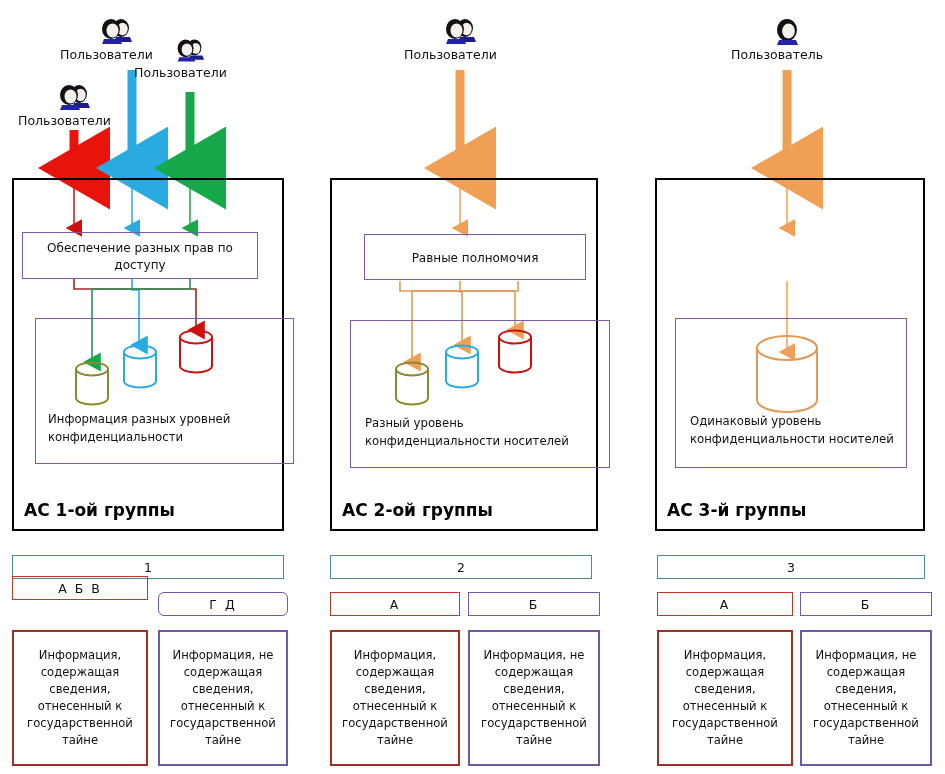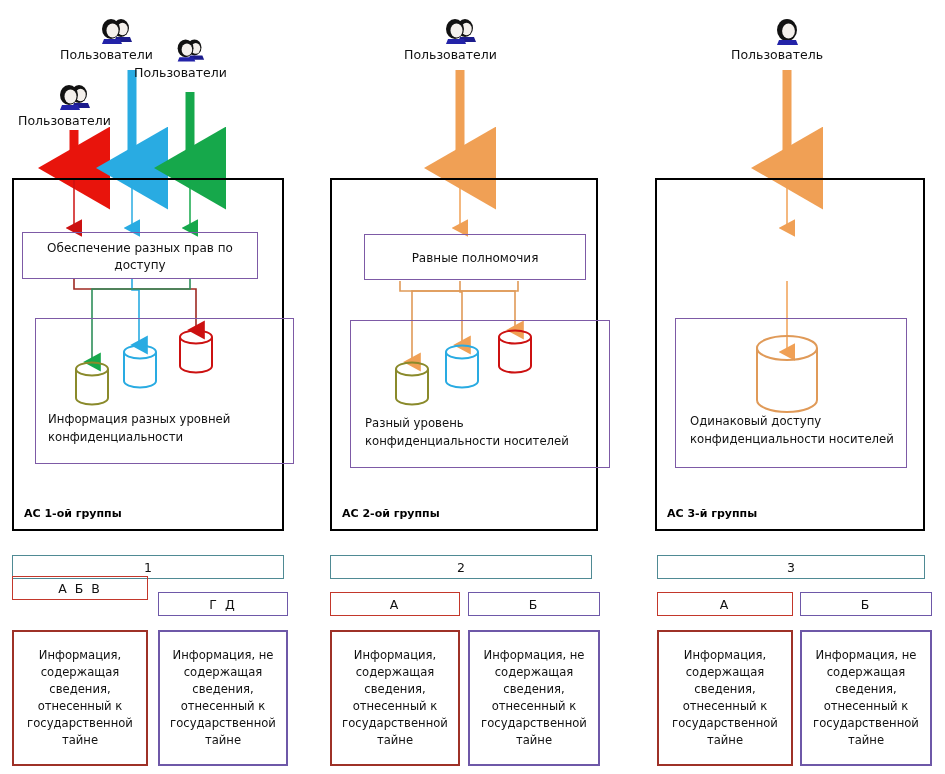--- a/index.html
+++ b/index.html
@@ -19,21 +19,21 @@
   }
   .people-icon{display:block;margin:0 auto 3px auto;}
 
   
   .panel{
     position:absolute;border:2px solid #000000;background:transparent;
     box-sizing:border-box;
   }
   .panel-label{
     position:absolute;left:10px;bottom:9px;
-    font-size:11px;font-weight:bold;white-space:nowrap;color:#000;
+    font-size:17px;font-weight:bold;white-space:nowrap;color:#000;
   }
 
   
   .pbox{
     position:absolute;border:1.5px solid #7d5aa6;box-sizing:border-box;
     background:transparent;
   }
   .pbox-title{
     position:absolute;left:0;right:0;text-align:center;
     font-size:12px;line-height:1.45;color:#111;
@@ -265,26 +265,26 @@
     <div class="pbox-title" style="top:15px;padding:0 10px;">Равные полномочия</div>
   </div>
   <div class="pbox" style="left:350px;top:320px;width:260px;height:148px;">
     <div class="store-cap c2" style="top:94px;">Разный уровень конфиденциальности носителей</div>
   </div>
 
   <div class="panel" style="left:655px;top:178px;width:270px;height:353px;">
     <div class="panel-label">АС 3-й группы</div>
   </div>
   <div class="pbox" style="left:675px;top:318px;width:232px;height:150px;">
-    <div class="store-cap c3" style="top:94px;">Одинаковый доступу конфиденциальности носителей</div>
+    <div class="store-cap c3" style="top:94px;">Одинаковый уровень конфиденциальности носителей</div>
   </div>
 
   <div class="numbox" style="left:12px;top:555px;width:272px;height:24px;">1</div>
   <div class="letterbox red" style="left:12px;top:576px;width:136px;height:24px;">А Б В</div>
-  <div class="letterbox purple" style="left:158px;top:592px;width:130px;height:24px;">Г Д</div>
+  <div class="letterbox purple" style="left:158px;top:592px;width:130px;height:24px;border-radius:6px;">Г Д</div>
   <div class="descbox red" style="left:12px;top:630px;width:136px;height:136px;">Информация, содержащая сведения, отнесенный к государственной тайне</div>
   <div class="descbox purple" style="left:158px;top:630px;width:130px;height:136px;">Информация, не содержащая сведения, отнесенный к государственной тайне</div>
 
   <div class="numbox" style="left:330px;top:555px;width:262px;height:24px;">2</div>
   <div class="letterbox red" style="left:330px;top:592px;width:130px;height:24px;">А</div>
   <div class="letterbox purple" style="left:468px;top:592px;width:132px;height:24px;">Б</div>
   <div class="descbox red" style="left:330px;top:630px;width:130px;height:136px;">Информация, содержащая сведения, отнесенный к государственной тайне</div>
   <div class="descbox purple" style="left:468px;top:630px;width:132px;height:136px;">Информация, не содержащая сведения, отнесенный к государственной тайне</div>
 
   <div class="numbox" style="left:657px;top:555px;width:268px;height:24px;">3</div>

